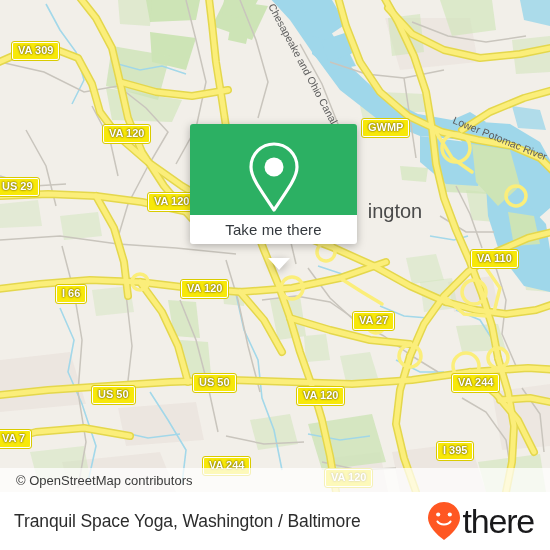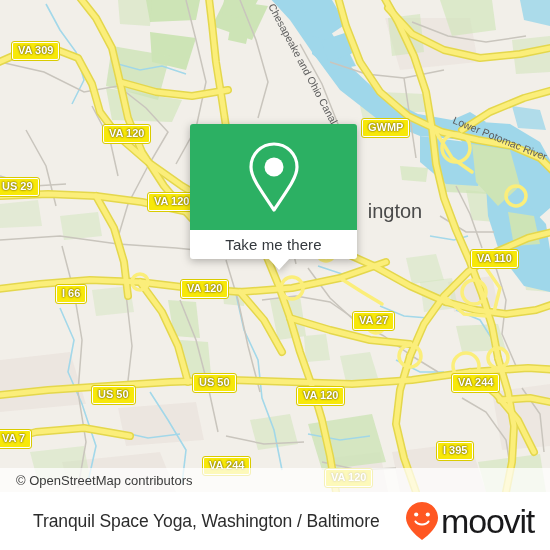--- a/index.html
+++ b/index.html
@@ -48,21 +48,21 @@
     filter: drop-shadow(0 2px 4px rgba(0,0,0,0.28));
   }
   #popup-green {
     position: absolute; left: 0; top: 0;
     width: 167px; height: 106px;
     background: #2cb063;
     border-radius: 3px 3px 0 0;
     display: flex; align-items: center; justify-content: center;
   }
   #popup-white {
-    position: absolute; left: 0; top: 106px;
+    position: absolute; left: 0; top: 91px;
     width: 167px; height: 29px;
     background: #ffffff;
     border-radius: 0 0 3px 3px;
     display: flex; align-items: center; justify-content: center;
   }
   #popup-label {
     font-size: 15px;
     color: #33383d;
     letter-spacing: 0.1px;
     white-space: nowrap;
@@ -86,21 +86,20 @@
     align-items: center;
     justify-content: space-between;
     padding: 0 16px 0 14px;
     z-index: 50;
   }
   #footer-title {
     font-size: 17.5px;
     color: #2c2c2c;
     white-space: nowrap;
     letter-spacing: -0.1px;
-    margin-left: 19px;
   }
   #brand { display: flex; align-items: center; gap: 2px; }
   #brand-word {
     font-size: 34px;
     color: #19191b;
     letter-spacing: -1.2px;
     line-height: 1;
     font-weight: 400;
   }
   .place-txt   { fill: #4a4a4a; font-family: "Liberation Sans", sans-serif;
@@ -358,17 +357,17 @@
 
   <div id="footer">
     <div id="footer-title">Tranquil Space Yoga, Washington / Baltimore</div>
     <div id="brand">
       <svg width="34" height="40" viewBox="0 0 34 40">
         <path d="M17 1 C8.2 1 1 8.2 1 17 C1 25.2 9.5 33.5 17 39 C24.5 33.5 33 25.2 33 17 C33 8.2 25.8 1 17 1 Z" fill="#ff5722"></path>
         <circle cx="11.2" cy="13.5" r="2.1" fill="#ffffff"></circle>
         <circle cx="22.8" cy="13.5" r="2.1" fill="#ffffff"></circle>
         <path d="M10.5 20.5 C12.8 24.4 21.2 24.4 23.5 20.5" fill="none" stroke="#ffffff" stroke-width="2.1" stroke-linecap="round"></path>
       </svg>
-      <span id="brand-word">moovit</span>
+      <span id="brand-word">there</span>
     </div>
   </div>
 
 </div>
 
 </body></html>

